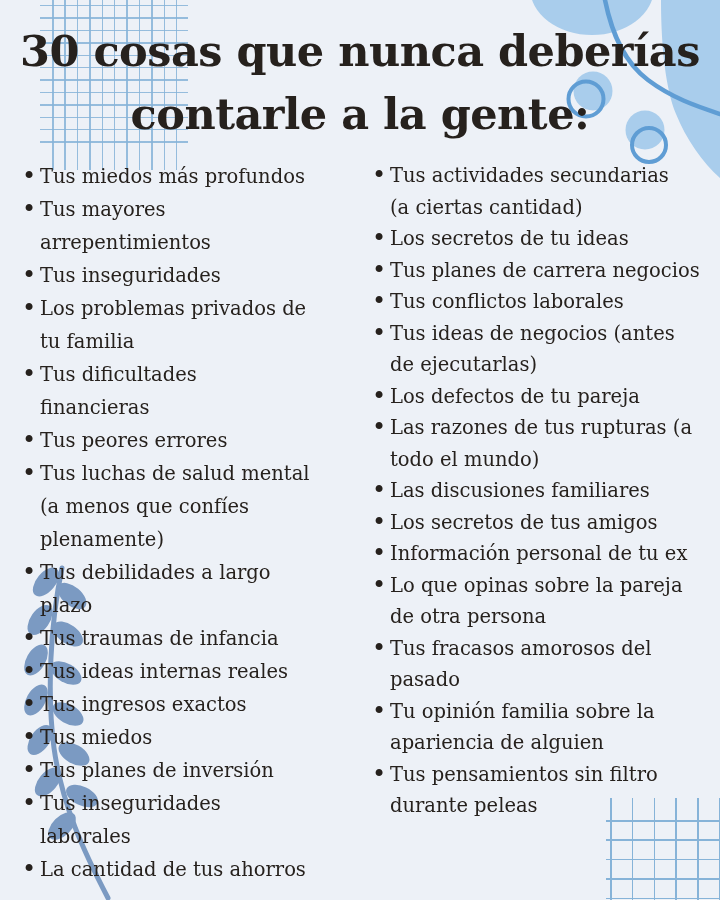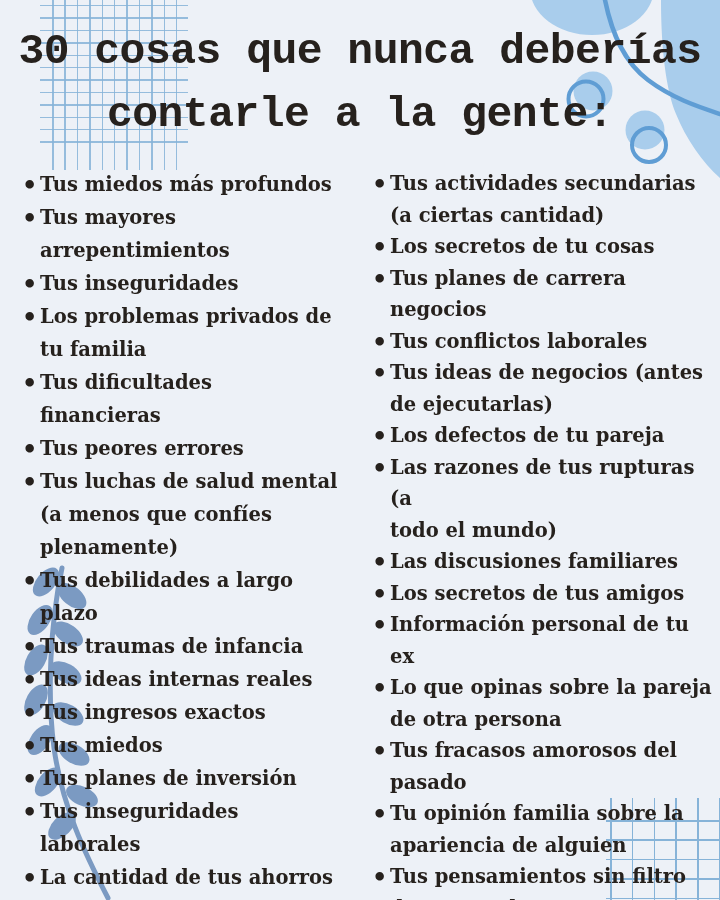--- a/index.html
+++ b/index.html
@@ -45,29 +45,28 @@
   
   .content{position:relative;z-index:1;width:720px;height:900px;}
   .title{
     padding-top:20px;
     text-align:center;
     font-size:43px;
     font-weight:700;
     line-height:63px;
     letter-spacing:-0.5px;
     color:var(--text);
-    font-family:Liberation Mono, monospace;
   }
   .title span{display:block;}
   .columns{position:absolute;top:160px;left:0;width:720px;}
   ul.col{
-    position:absolute;top:8px;
+    position:absolute;top:0;
     list-style:none;
     font-size:19.5px;
-    font-weight:700;
+    font-weight:400;
     white-space:pre-line;
   }
   ul.col-left{left:22px;width:348px;line-height:33px;}
   ul.col-right{left:372px;width:346px;line-height:31.5px;}
   ul.col li{
     position:relative;
     padding-left:18px;
   }
   ul.col li::before{
     content:"\2022";
@@ -121,21 +120,21 @@
   <div class="columns">
     <ul class="col col-left"><li>Tus miedos más profundos</li><li>Tus mayores
 arrepentimientos</li><li>Tus inseguridades</li><li>Los problemas privados de
 tu familia</li><li>Tus dificultades
 financieras</li><li>Tus peores errores</li><li>Tus luchas de salud mental
 (a menos que confíes
 plenamente)</li><li>Tus debilidades a largo
 plazo</li><li>Tus traumas de infancia</li><li>Tus ideas internas reales</li><li>Tus ingresos exactos</li><li>Tus miedos</li><li>Tus planes de inversión</li><li>Tus inseguridades
 laborales</li><li>La cantidad de tus ahorros</li></ul>
     <ul class="col col-right"><li>Tus actividades secundarias
-(a ciertas cantidad)</li><li>Los secretos de tu cosas</li><li>Tus planes de carrera negocios</li><li>Tus conflictos laborales</li><li>Tus ideas de negocios (antes
+(a ciertas cantidad)</li><li>Los secretos de tu ideas</li><li>Tus planes de carrera negocios</li><li>Tus conflictos laborales</li><li>Tus ideas de negocios (antes
 de ejecutarlas)</li><li>Los defectos de tu pareja</li><li>Las razones de tus rupturas (a
 todo el mundo)</li><li>Las discusiones familiares</li><li>Los secretos de tus amigos</li><li>Información personal de tu ex</li><li>Lo que opinas sobre la pareja
 de otra persona</li><li>Tus fracasos amorosos del
 pasado</li><li>Tu opinión familia sobre la
 apariencia de alguien</li><li>Tus pensamientos sin filtro
 durante peleas</li></ul>
   </div>
 </div>
 
 </body></html>

